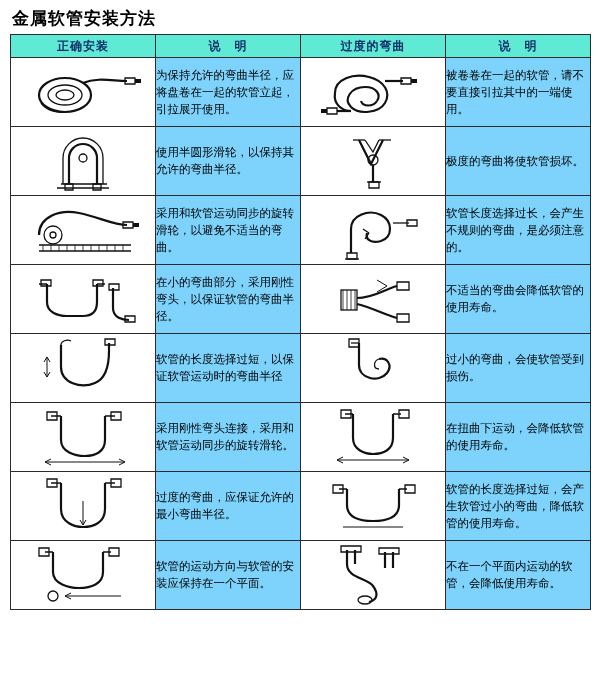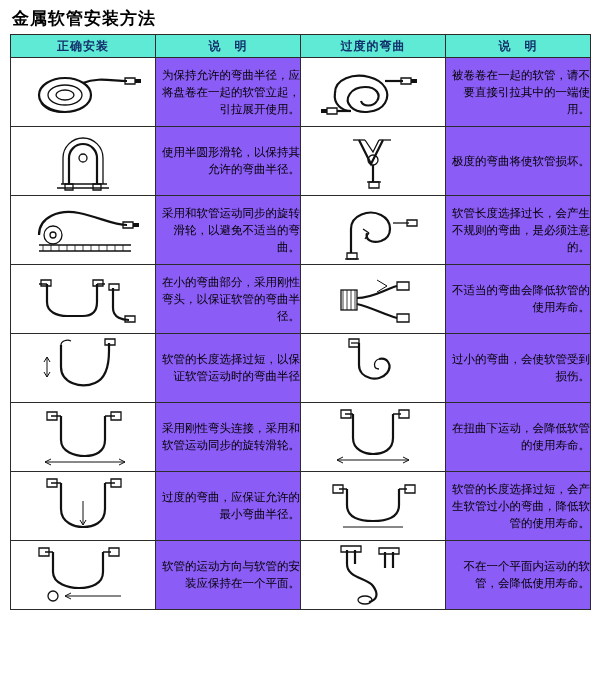--- a/index.html
+++ b/index.html
@@ -50,26 +50,26 @@
   }
   col.img-col { width: 145px; }
   col.txt-col { width: 145px; }
 
   td.img-cell {
     background: #ffffff;
     height: 68px;
     text-align: center;
   }
   td.txt-cell {
-    background: #8b5cf6;
+    background: #7dd3fc;
     font-size: 11.5px;
     line-height: 17px;
     color: #000000;
     padding: 4px 7px;
-    text-align: right;
+    text-align: left;
     word-break: break-all;
   }
   .fig {
     display: block;
     margin: 0 auto;
   }
   svg { display: block; margin: 0 auto; }
   .st { fill: none; stroke: #111111; stroke-width: 1.3; }
   .st2 { fill: none; stroke: #111111; stroke-width: 2.2; }
   .stT { fill: none; stroke: #111111; stroke-width: 1; }

